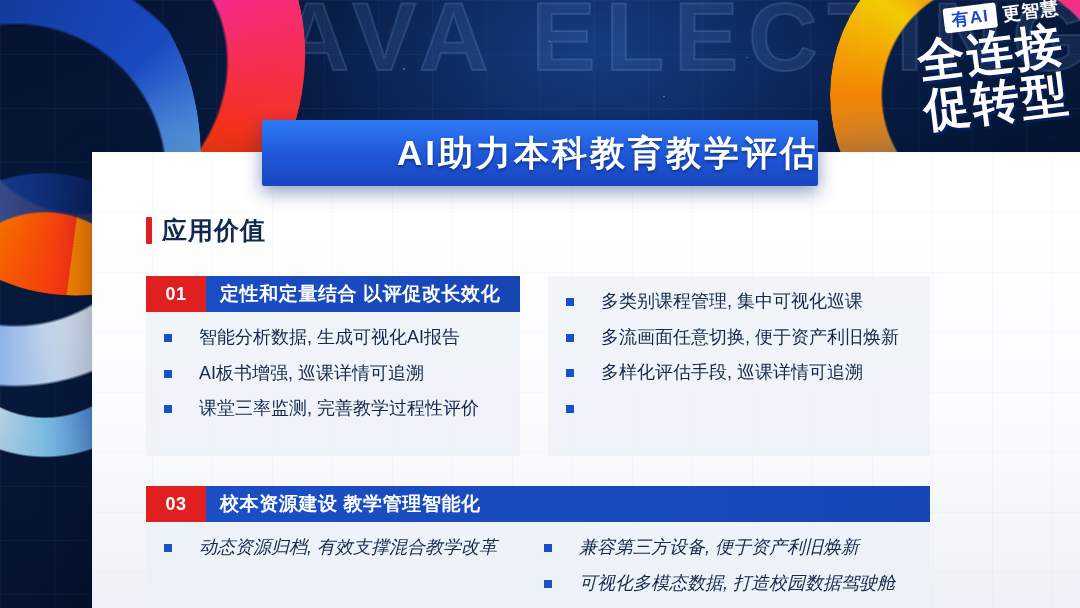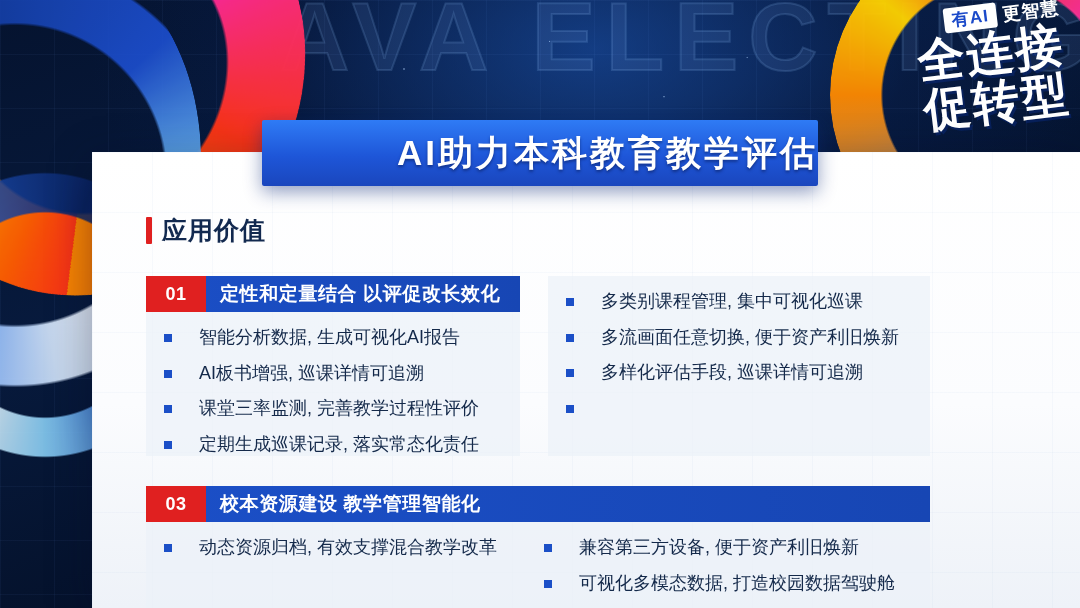--- a/index.html
+++ b/index.html
@@ -290,20 +290,21 @@
     color: #14294a;
     line-height: 1.25;
     white-space: nowrap;
   }
   #p1 { left: 146px; top: 276px; width: 374px; height: 180px; }
   #p2 { left: 548px; top: 276px; width: 382px; height: 180px; }
   #p3 { left: 146px; top: 486px; width: 784px; height: 130px; }
   #p3 .panel-body {
     display: flex;
     gap: 0;
+    font-style: italic;
   }
   .col { width: 50%; }
   .col:first-child { padding-right: 10px; }
 </style>
 </head>
 <body>
 
 <div class="stage">
   <div class="grid"></div>
   <div class="glow-dots"></div>
@@ -346,24 +347,20 @@
         <div class="bullet-dot"></div>
         <div class="bullet-text">智能分析数据, 生成可视化AI报告</div>
       </div>
       <div class="bullet-row">
         <div class="bullet-dot"></div>
         <div class="bullet-text">AI板书增强, 巡课详情可追溯</div>
       </div>
       <div class="bullet-row">
         <div class="bullet-dot"></div>
         <div class="bullet-text">课堂三率监测, 完善教学过程性评价</div>
-      </div>
-      <div class="bullet-row">
-        <div class="bullet-dot"></div>
-        <div class="bullet-text">定期生成巡课记录, 落实常态化责任</div>
       </div>
     </div>
   </div>
 
   <div class="panel" id="p2">
     <div class="panel-body">
       <div class="bullet-row">
         <div class="bullet-dot"></div>
         <div class="bullet-text">多类别课程管理, 集中可视化巡课</div>
       </div>

